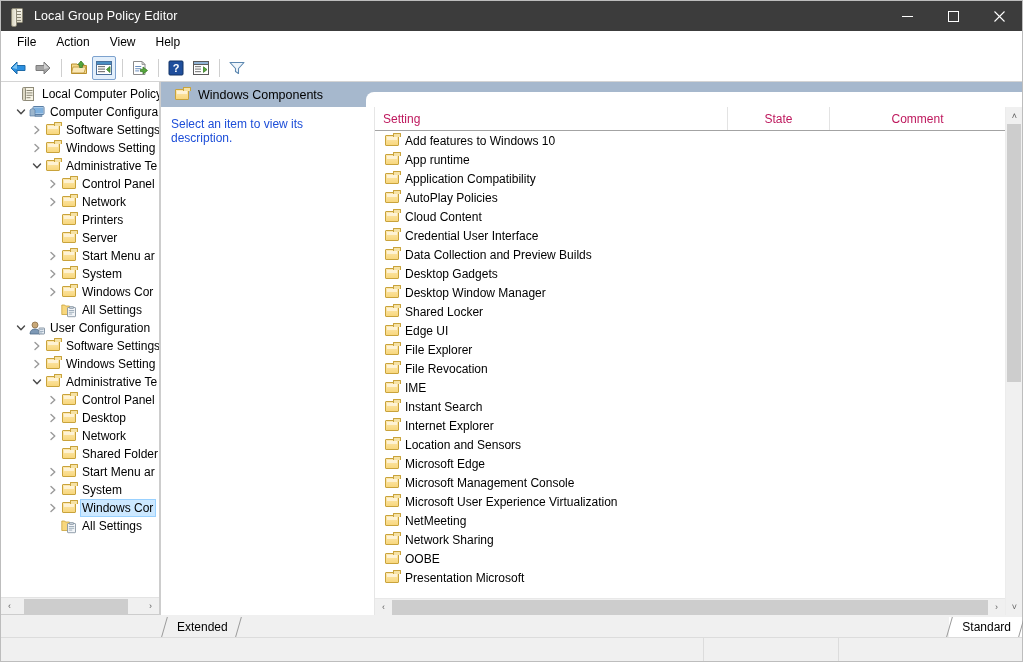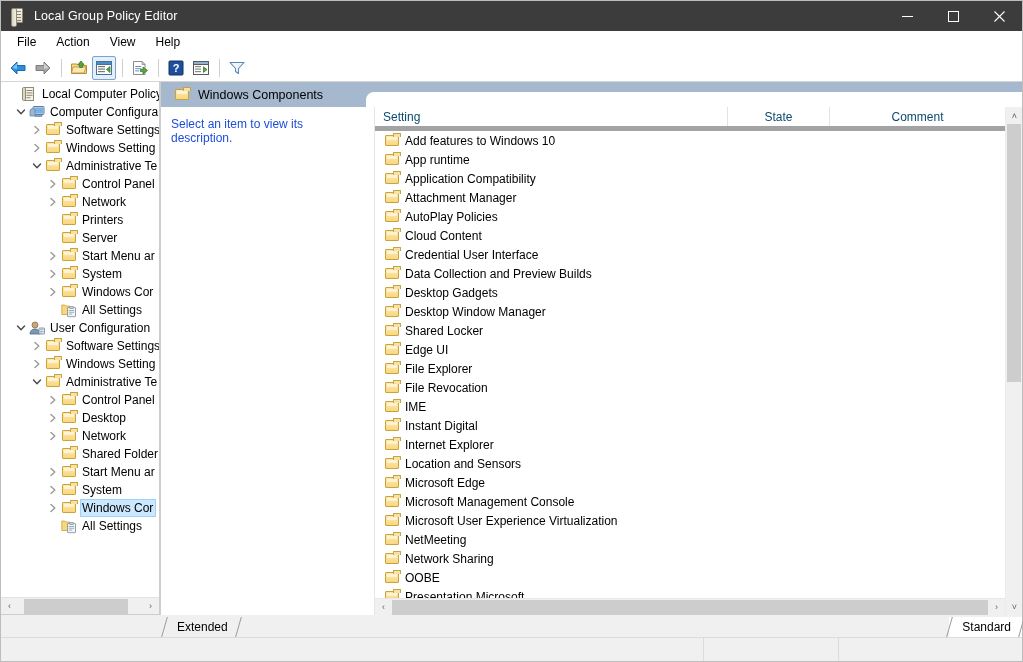--- a/index.html
+++ b/index.html
@@ -288,23 +288,23 @@
     display: flex; flex-direction: column;
     min-width: 0; min-height: 0;
     background: #ffffff;
     position: relative;
   }
   .lv-head {
     height: 24px;
     flex: 0 0 24px;
     display: flex;
     background: #ffffff;
-    border-bottom: 5px solid #a3a3a3;
+    border-bottom: 1px solid #a3a3a3;
     font-size: 12px;
-    color: #0c4a6e;
+    color: #be185d;
     user-select: none;
   }
   .lv-col {
     display: flex; align-items: center;
     padding-left: 8px;
     border-right: 1px solid #e3e3e3;
     white-space: nowrap;
   }
   .lv-col.c-setting { flex: 0 0 353px; }
   .lv-col.c-state { flex: 0 0 102px; justify-content: center; padding-left: 0; }
@@ -885,26 +885,20 @@
               <div class="lv-row">
                 <span class="ticon">
                   <span class="folder"></span>
                 </span>
                 <span>Application Compatibility</span>
               </div>
               <div class="lv-row">
                 <span class="ticon">
                   <span class="folder"></span>
                 </span>
-                <span>Attachment Manager</span>
-              </div>
-              <div class="lv-row">
-                <span class="ticon">
-                  <span class="folder"></span>
-                </span>
                 <span>AutoPlay Policies</span>
               </div>
               <div class="lv-row">
                 <span class="ticon">
                   <span class="folder"></span>
                 </span>
                 <span>Cloud Content</span>
               </div>
               <div class="lv-row">
                 <span class="ticon">
@@ -957,21 +951,21 @@
               <div class="lv-row">
                 <span class="ticon">
                   <span class="folder"></span>
                 </span>
                 <span>IME</span>
               </div>
               <div class="lv-row">
                 <span class="ticon">
                   <span class="folder"></span>
                 </span>
-                <span>Instant Digital</span>
+                <span>Instant Search</span>
               </div>
               <div class="lv-row">
                 <span class="ticon">
                   <span class="folder"></span>
                 </span>
                 <span>Internet Explorer</span>
               </div>
               <div class="lv-row">
                 <span class="ticon">
                   <span class="folder"></span>

